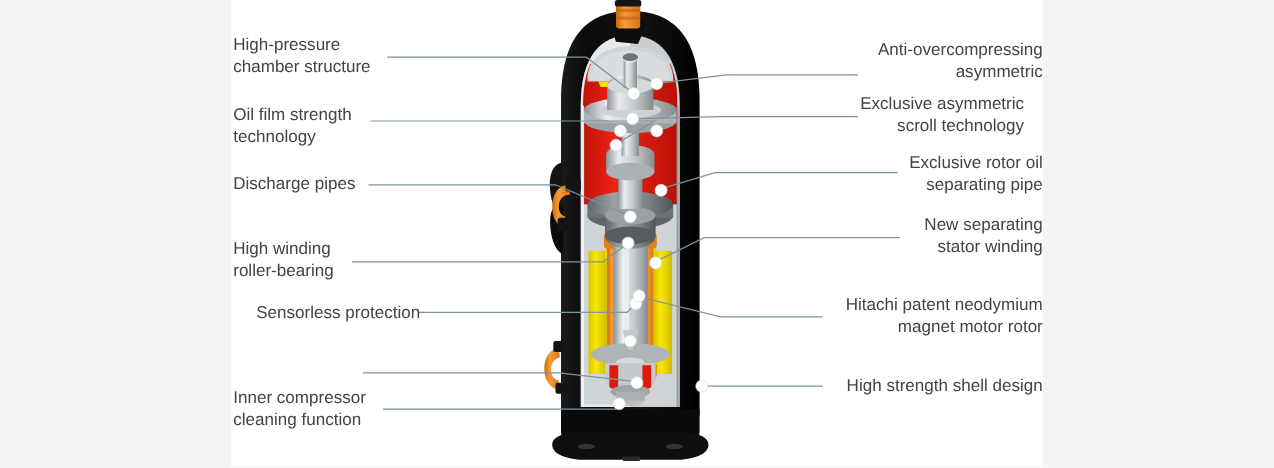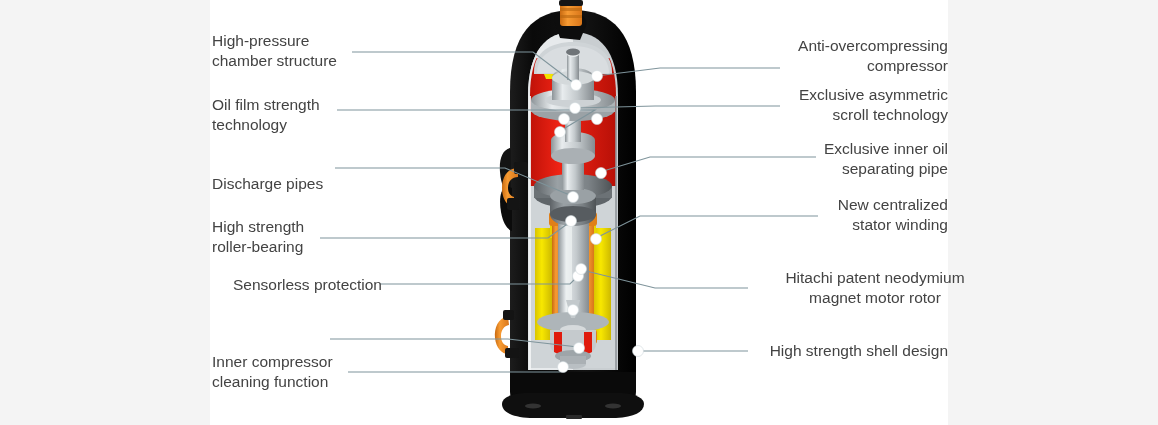--- a/index.html
+++ b/index.html
@@ -276,41 +276,41 @@
     <circle class="dot" cx="597" cy="119" r="5.5"></circle>
     <circle class="dot" cx="573" cy="310" r="5.5"></circle>
   </svg>
 
   <div class="label left" style="left:212px; top:31px;  width:150px;">High-pressure
 chamber structure</div>
 
   <div class="label left" style="left:212px; top:95px;  width:140px;">Oil film strength
 technology</div>
 
-  <div class="label left" style="left:212px; top:158px; width:130px;margin-top:16px;">Discharge pipes</div>
-
-  <div class="label left" style="left:212px; top:217px; width:140px;">High strength
+  <div class="label left" style="left:212px; top:158px; width:130px;">Discharge pipes</div>
+
+  <div class="label left" style="left:212px; top:217px; width:140px;">High winding
 roller-bearing</div>
 
   <div class="label left" style="left:212px; top:275px; width:170px;text-align:right;">Sensorless protection</div>
 
 
   <div class="label left" style="left:212px; top:352px; width:150px;">Inner compressor
 cleaning function</div>
 
   <div class="label right" style="left:760px; top:36px;  width:188px;">Anti-overcompressing
-compressor</div>
-
-  <div class="label right" style="left:760px; top:85px;  width:188px;">Exclusive asymmetric
+asymmetric</div>
+
+  <div class="label right" style="left:743px; top:85px;  width:188px;">Exclusive asymmetric
 scroll technology</div>
 
-  <div class="label right" style="left:760px; top:139px; width:188px;">Exclusive inner oil
+  <div class="label right" style="left:760px; top:139px; width:188px;">Exclusive rotor oil
 separating pipe</div>
 
-  <div class="label right" style="left:760px; top:195px; width:188px;">New centralized
+  <div class="label right" style="left:760px; top:195px; width:188px;">New separating
 stator winding</div>
 
-  <div class="label right" style="left:771px; top:268px; width:208px;text-align:center;">Hitachi patent neodymium
+  <div class="label right" style="left:740px; top:268px; width:208px;">Hitachi patent neodymium
 magnet motor rotor</div>
 
   <div class="label right" style="left:740px; top:341px; width:208px;">High strength shell design</div>
 
 </div>
 
 </body></html>

